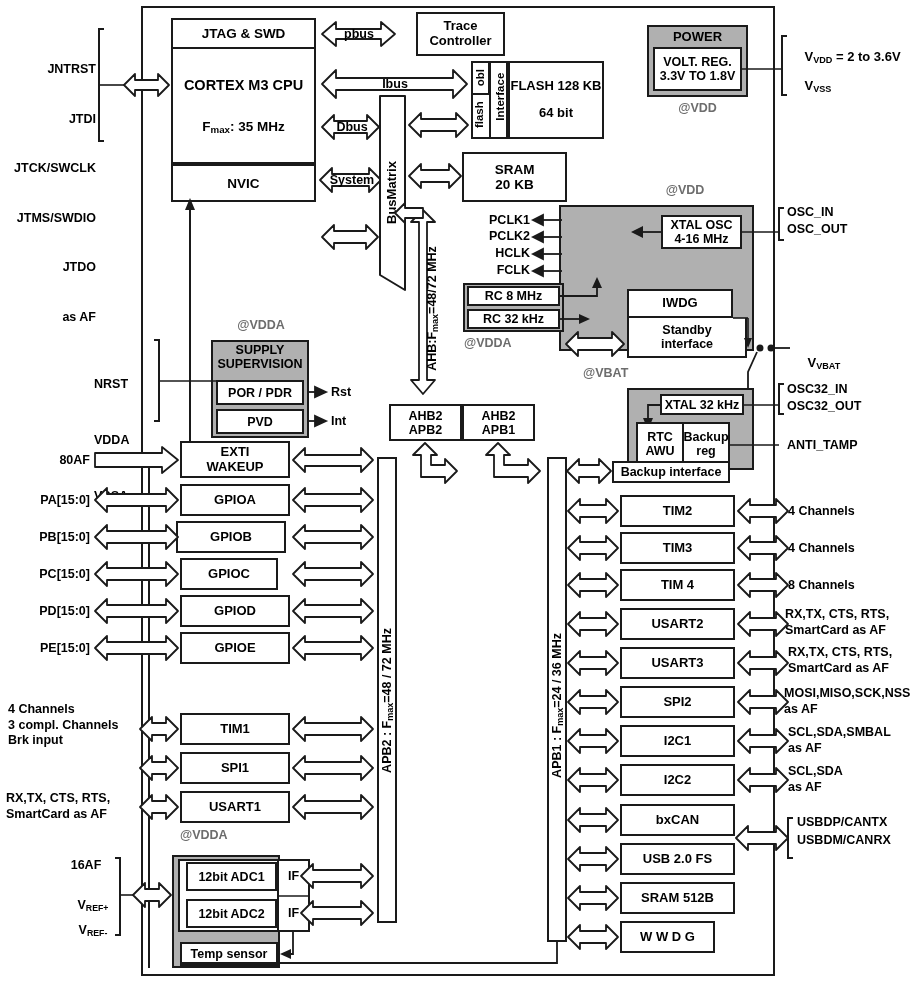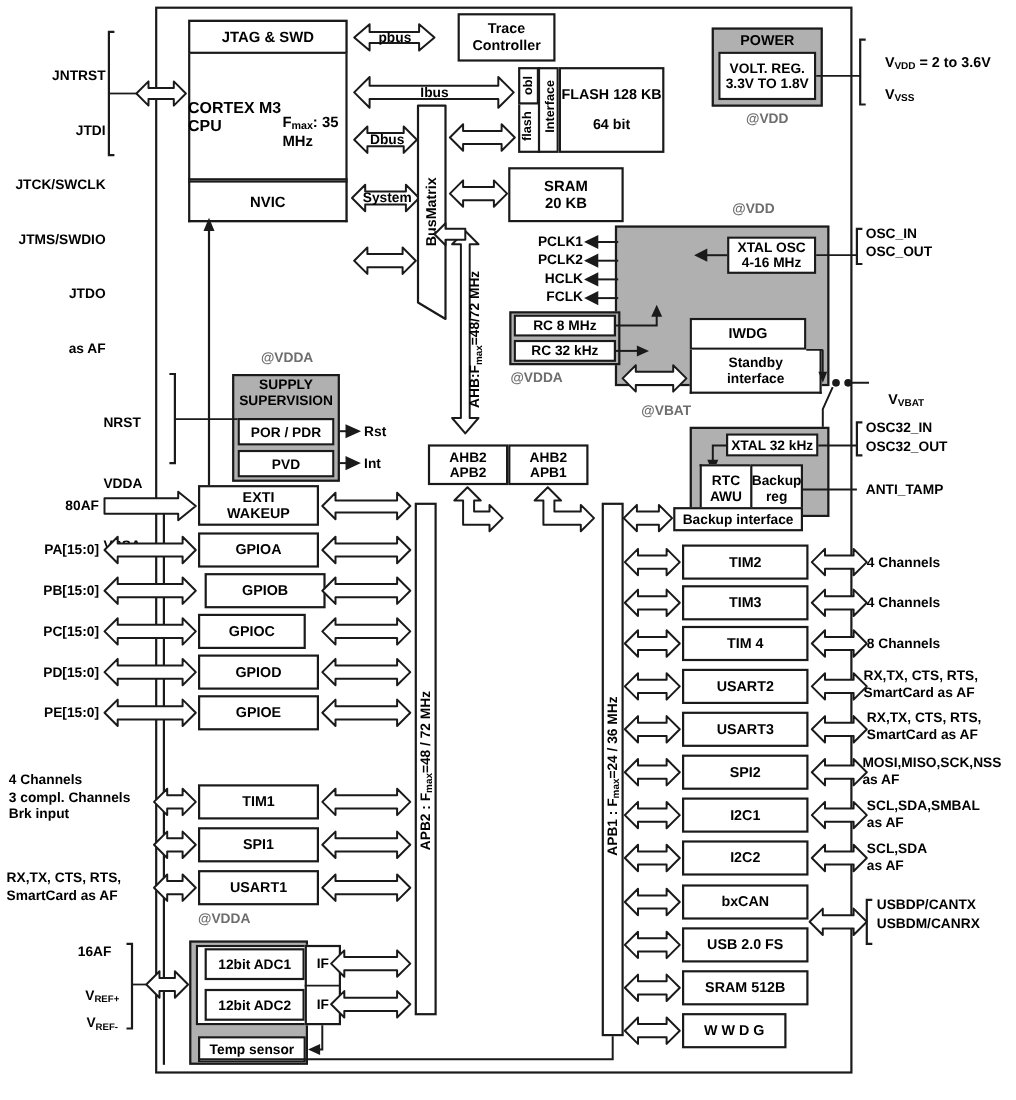--- a/index.html
+++ b/index.html
@@ -32,21 +32,21 @@
 <div id="root">
 
   <div class="frame" style="left:141px;top:6px;width:630px;height:966px;"></div>
 
   <div class="bx" style="left:171px;top:18px;width:145px;height:184px;"></div>
 
   <div class="bx" style="left:171px;top:18px;width:145px;height:31px;font-size:13.5px;">
     <span>JTAG &amp; SWD</span>
   </div>
 
-  <div class="abs" style="left:171px;top:49px;width:145px;height:115px;display:flex;flex-direction:row;align-items:center;justify-content:center;">
+  <div class="abs" style="left:171px;top:49px;width:145px;height:115px;display:flex;flex-direction:column;align-items:center;justify-content:center;">
     <div style="font-size:14.5px;">CORTEX M3 CPU</div>
     <div style="font-size:13.5px;margin-top:26px;">
       <span>F</span><span class="sub">max</span><span>: 35 MHz</span>
     </div>
   </div>
 
   <div class="bx" style="left:171px;top:164px;width:145px;height:38px;font-size:13.5px;border-bottom:none;">
     <span>NVIC</span>
   </div>
   <div class="hl" style="left:171px;top:162px;width:145px;"></div>
@@ -326,21 +326,21 @@
     <path d="M95,453 L95,467 L162,467 L162,473 L178,460 L162,447 L162,453 Z" fill="#fff" stroke="#1a1a1a" stroke-width="1.8" stroke-linejoin="round"></path>
     <path d="M293,460 L305,448 L305,455 L361,455 L361,448 L373,460 L361,472 L361,466 L305,466 L305,472 Z" fill="#fff" stroke="#1a1a1a" stroke-width="1.8" stroke-linejoin="round"></path>
   </svg>
 
   <div>
     <div class="bx" style="left:180px;top:484px;width:110px;height:32px;font-size:13px;">
       <span>GPIOA</span>
       </div>
     <div class="lbl r" style="left:22px;top:493px;width:68px;font-size:12.5px;">PA[15:0]</div>
 
-    <div class="bx" style="left:186px;top:521px;width:110px;height:32px;font-size:13px;">
+    <div class="bx" style="left:176px;top:521px;width:110px;height:32px;font-size:13px;">
       <span>GPIOB</span>
       </div>
     <div class="lbl r" style="left:22px;top:530px;width:68px;font-size:12.5px;">PB[15:0]</div>
 
     <div class="bx" style="left:180px;top:558px;width:98px;height:32px;font-size:13px;">
       <span>GPIOC</span>
       </div>
     <div class="lbl r" style="left:22px;top:567px;width:68px;font-size:12.5px;">PC[15:0]</div>
 
     <div class="bx" style="left:180px;top:595px;width:110px;height:32px;font-size:13px;">

